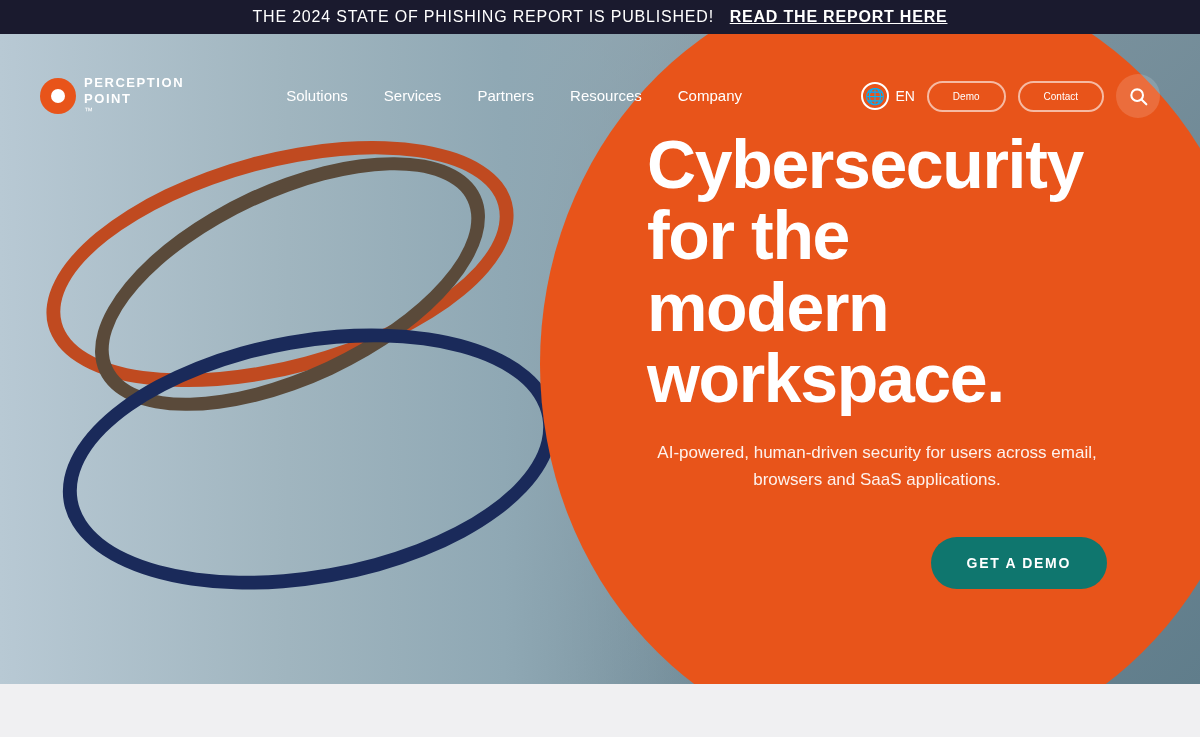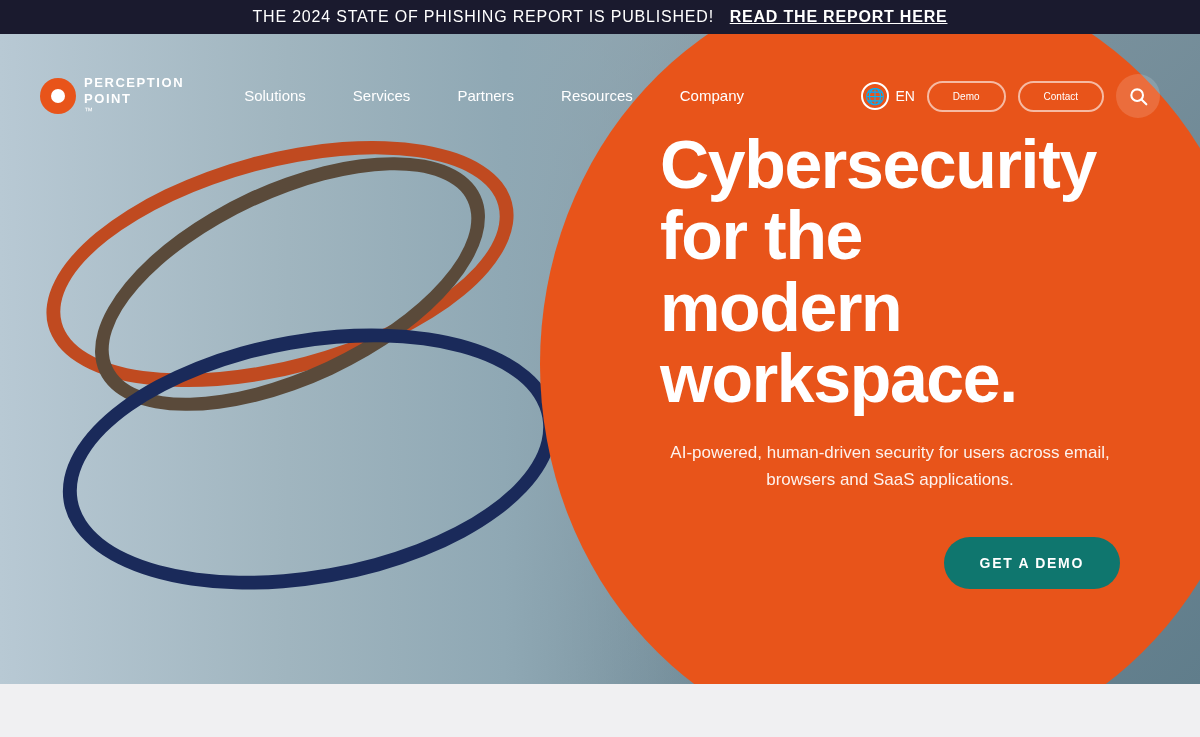--- a/index.html
+++ b/index.html
@@ -69,23 +69,24 @@
 
     .logo-text .tm {
       font-size: 9px;
       vertical-align: super;
       font-weight: 400;
     }
 
     .nav-links {
       display: flex;
       align-items: center;
-      gap: 47px;
+      gap: 36px;
       list-style: none;
       flex: 1;
+      margin-left: 42px;
     }
 
     .nav-links li a {
       color: #fff;
       text-decoration: none;
       font-size: 15px;
       font-weight: 500;
       cursor: pointer;
     }
 
@@ -213,21 +214,21 @@
       top: -60px;
       width: 720px;
       height: 780px;
       background: #E8541A;
       border-radius: 50%;
     }
 
     
     .hero-content {
       position: absolute;
-      right: 0;
+      right: 13px;
       top: 0;
       width: 620px;
       height: 100%;
       display: flex;
       flex-direction: column;
       align-items: flex-start;
       justify-content: center;
       padding: 60px 80px 60px 80px;
       z-index: 10;
     }

